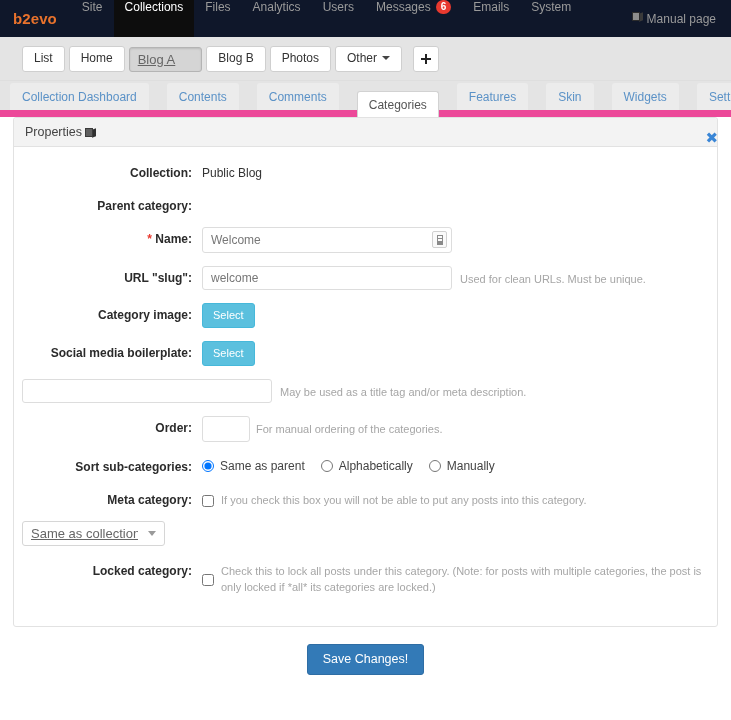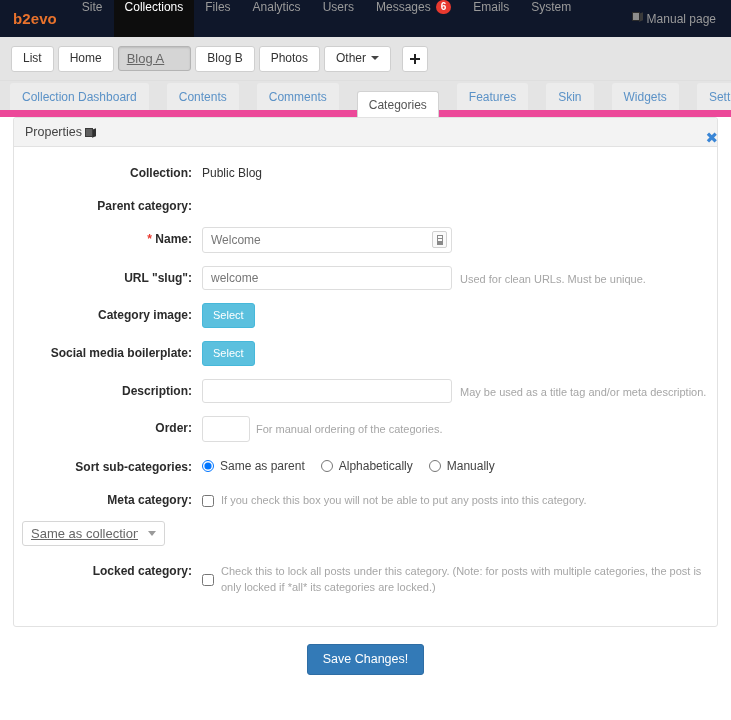--- a/index.html
+++ b/index.html
@@ -86,23 +86,23 @@
     left: 7px; top: 1px; width: 4px; height: 8px;
     background: #2f2f2f;
     transform: skewY(-18deg);
   }
   .book-icon.dark .b1 { background: #8d8d8d; border-color: #2c2c2c; }
   .book-icon.dark .b2 { background: #3a3a3a; }
 
   
   .collbar {
     background: #e4e4e4;
-    padding: 9px 0 8px 11px;
-    display: flex;
-    align-items: flex-start;
+    padding: 9px 0 8px 22px;
+    display: flex;
+    align-items: flex-end;
     gap: 4px;
     border-bottom: 1px solid #dedede;
   }
   .cbtn {
     background: #ffffff;
     border: 1px solid #cfcfcf;
     border-radius: 3px;
     font-size: 12px;
     color: #333333;
     padding: 4px 11px 5px;
@@ -516,21 +516,20 @@
       </div>
 
       <div class="frow">
         <div class="flabel">Social media boilerplate:</div>
         <div class="fctl">
           <button class="btn-select">Select</button>
         </div>
       </div>
 
       <div class="frow">
-        <div class="flabel">Description:</div>
         <div class="fctl">
           <input class="txt w250" type="text" value="" style="">
           <div class="help">May be used as a title tag and/or meta description.</div>
         </div>
       </div>
 
       <div class="frow">
         <div class="flabel">Order:</div>
         <div class="fctl">
           <input class="txt w48" type="text" value="" style="">

